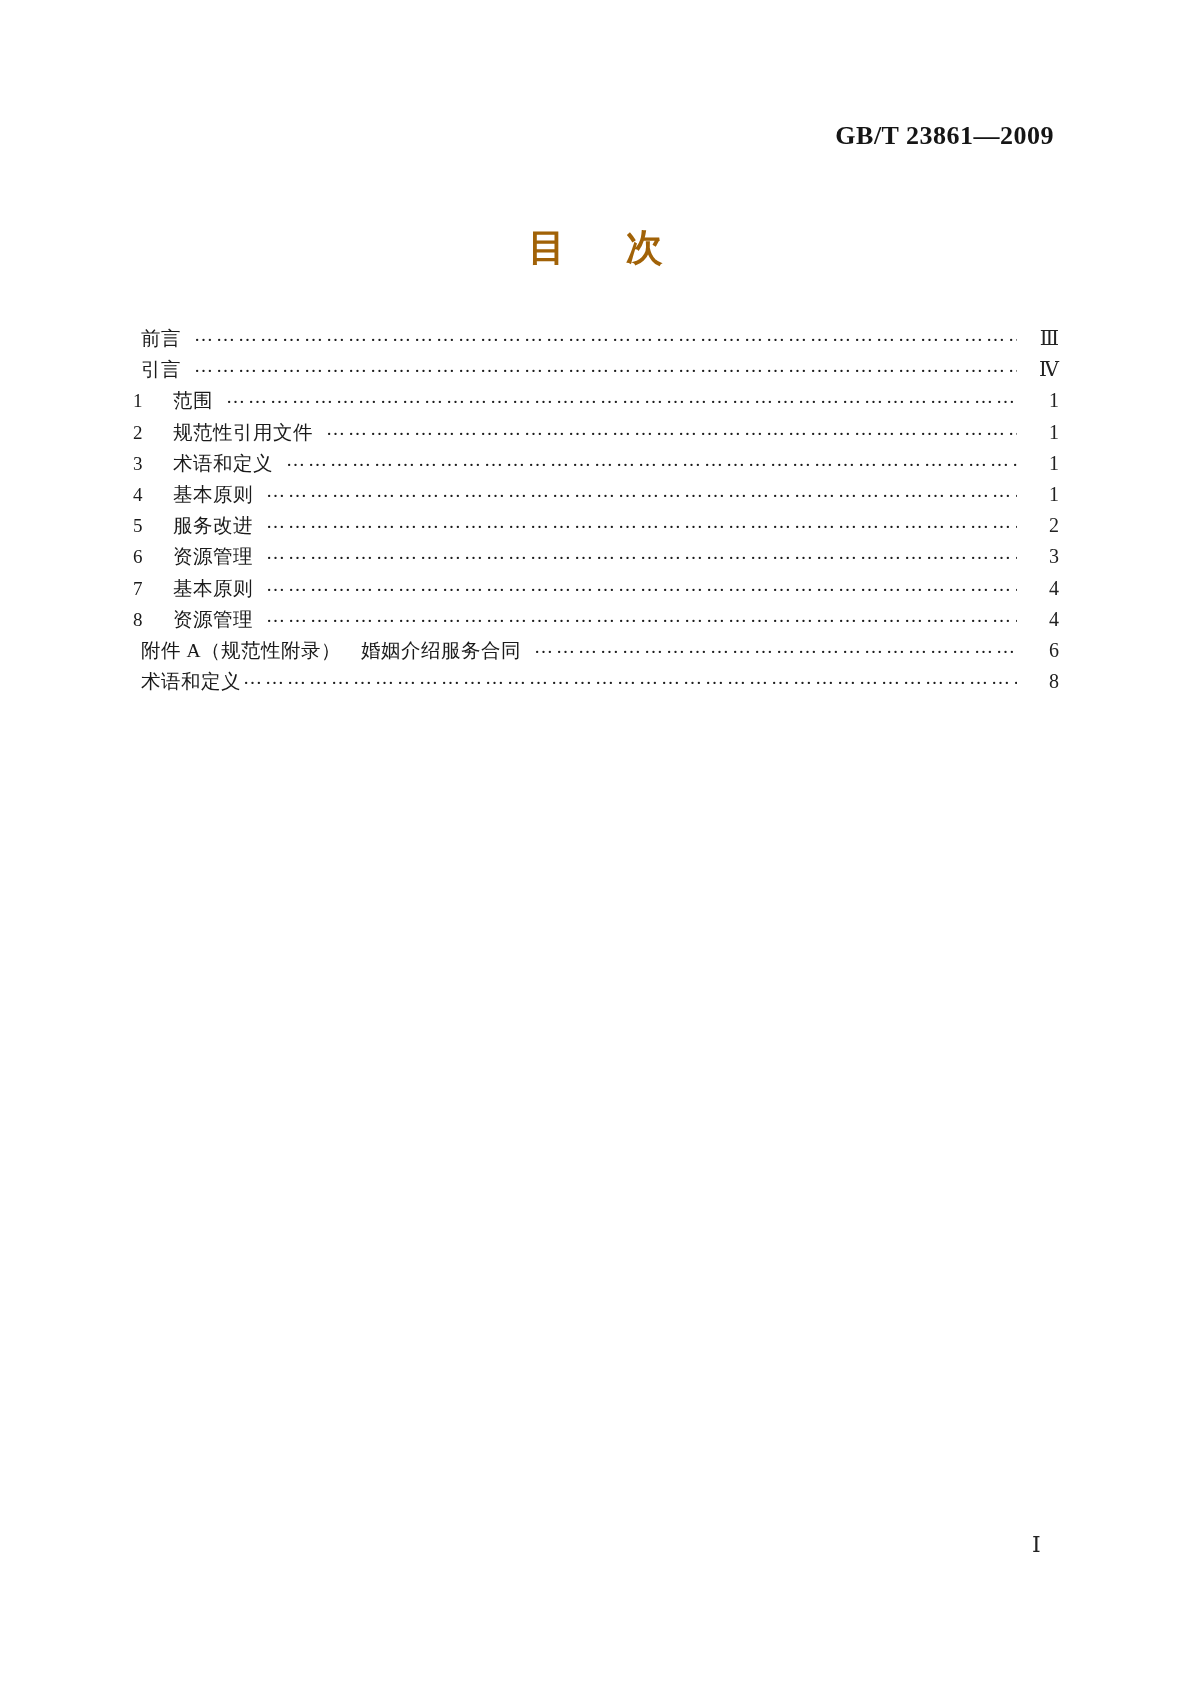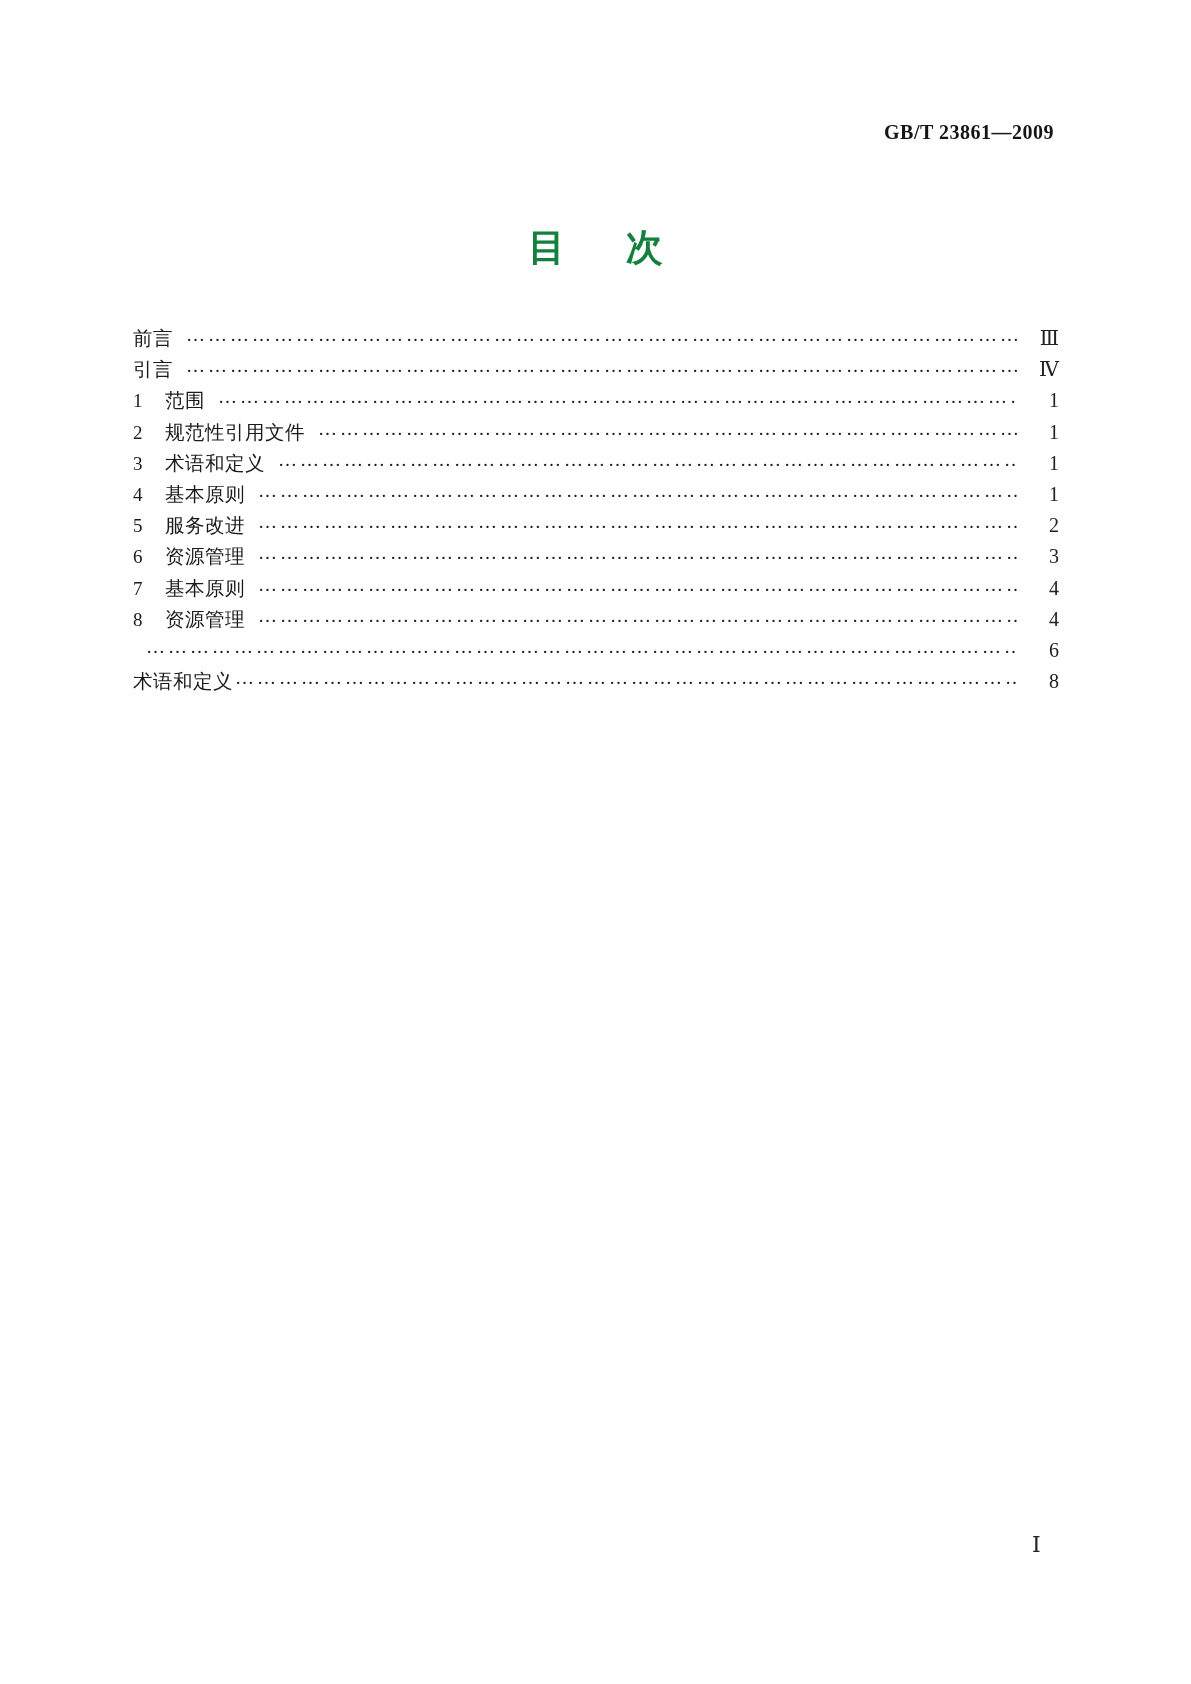--- a/index.html
+++ b/index.html
@@ -9,55 +9,55 @@
     overflow: hidden;
   }
   body {
     position: relative;
     font-family: "Liberation Serif", "DejaVu Serif", serif;
     color: #151515;
   }
   .doc-code {
     position: absolute;
     top: 121px; right: 137px;
-    font-size: 20px;
+    font-size: 26px;
     font-weight: bold;
     letter-spacing: 0.5px;
     white-space: nowrap;
   }
   .doc-title {
     position: absolute;
     top: 223px; left: 0;
     width: 100%;
     text-align: center;
     font-family: "Liberation Sans", "DejaVu Sans", sans-serif;
     font-size: 37px;
     font-weight: bold;
     word-spacing: 50px;
-    color: #15803d;
+    color: #a16207;
   }
   .toc {
     position: absolute;
     top: 323px; left: 133px; right: 132px;
   }
   .toc-row {
     display: flex;
     align-items: baseline;
     height: 31.2px;
     line-height: 31.2px;
     font-size: 19.5px;
     white-space: nowrap;
     color: #1a1a1a;
   }
   .toc-num {
     flex: none;
     width: 32px;
     font-size: 19px;
   }
-  .toc-label { flex: none; letter-spacing: 0.5px; }
+  .toc-label { flex: none; letter-spacing: 0.5px; margin-left: 8px; }
   .toc-leader {
     flex: 1 1 auto;
     overflow: hidden;
     margin-left: 13px;
     min-width: 0;
   }
   .toc-leader.tight { margin-left: 2px; }
   .toc-leader .dots {
     display: inline-block;
     transform: translateY(-4px);
@@ -144,20 +144,21 @@
     <span class="toc-page">4</span>
   </div>
       <div class="toc-row">
     <span class="toc-num">8</span>
     <span class="toc-label">资源管理</span>
     <span class="toc-leader"><span class="dots">………………………………………………………………………………………………………………………………………………………………………………………………………………………………………………………………………………………………………………………………………………………………………………………………………………</span></span>
     <span class="toc-page">4</span>
   </div>
       <div class="toc-row">
 
+    <span class="toc-label">附件 A（规范性附录）　婚姻介绍服务合同</span>
     <span class="toc-leader"><span class="dots">………………………………………………………………………………………………………………………………………………………………………………………………………………………………………………………………………………………………………………………………………………………………………………………………………………</span></span>
     <span class="toc-page">6</span>
   </div>
       <div class="toc-row">
 
     <span class="toc-label">术语和定义</span>
     <span class="toc-leader tight"><span class="dots">………………………………………………………………………………………………………………………………………………………………………………………………………………………………………………………………………………………………………………………………………………………………………………………………………………</span></span>
     <span class="toc-page">8</span>
   </div>
     </div>

